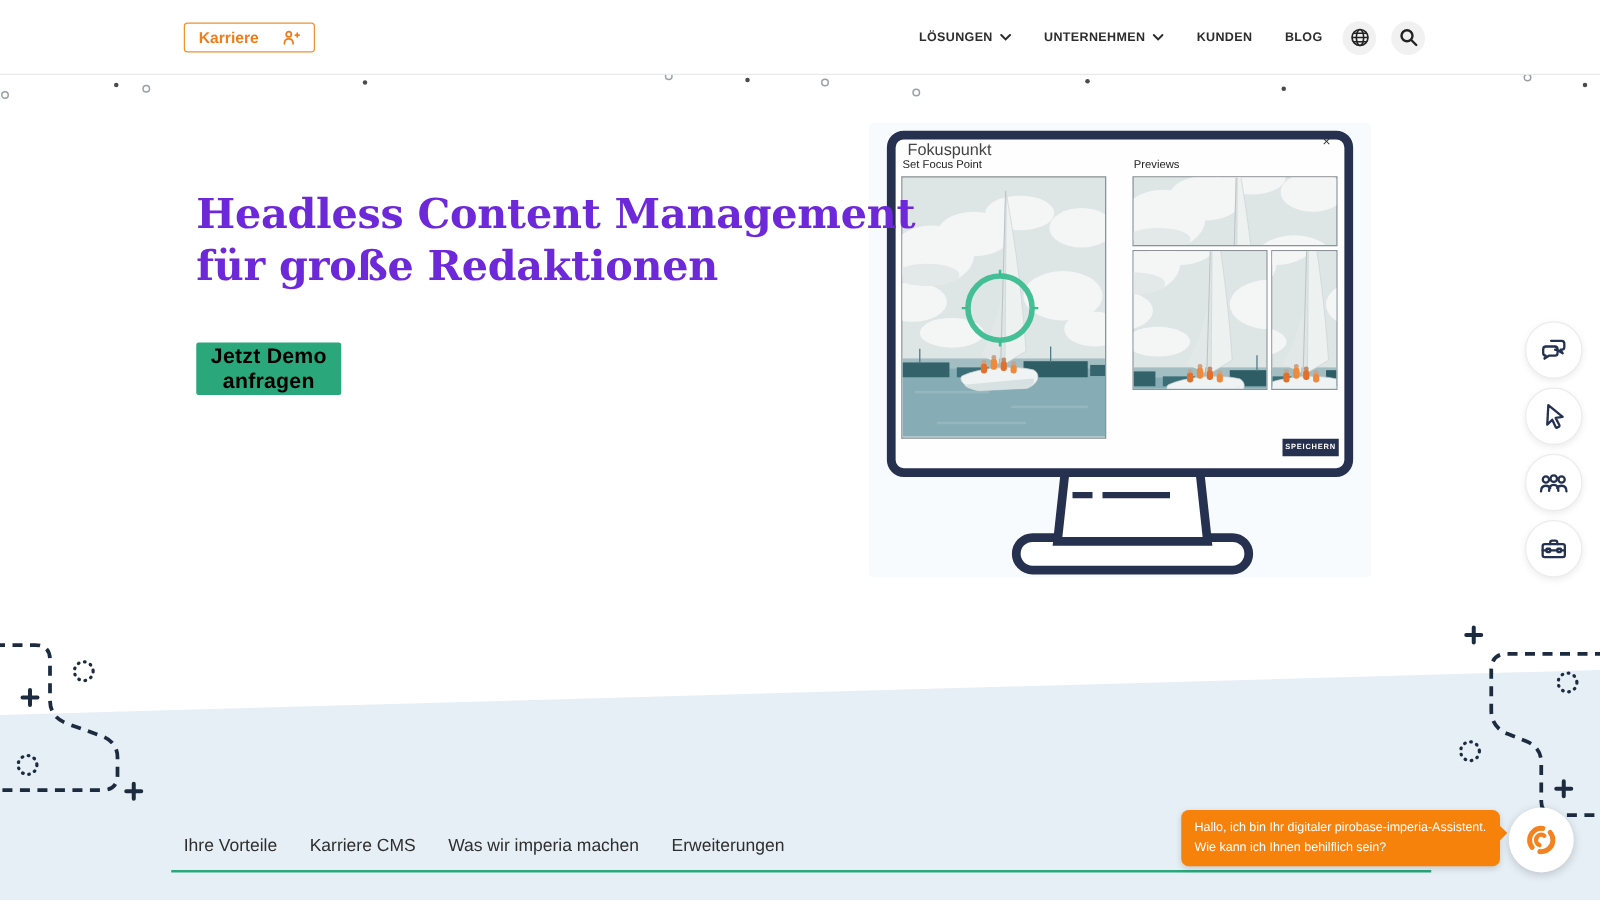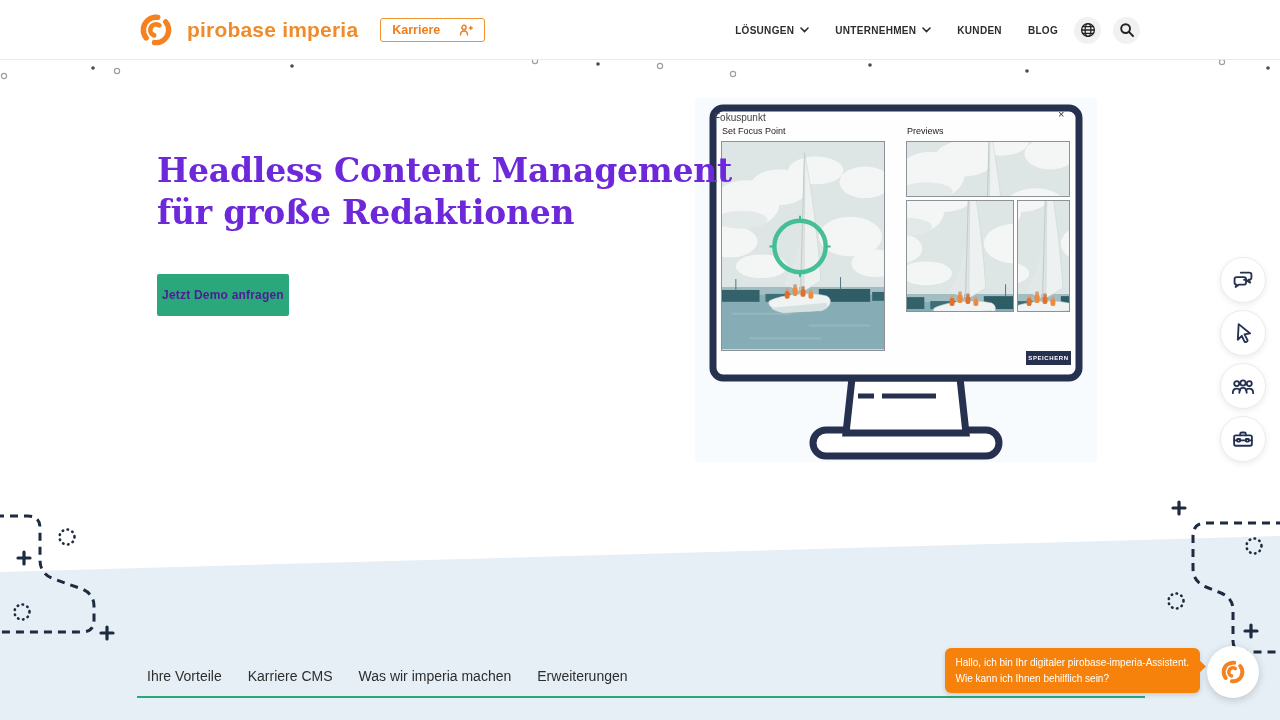--- a/index.html
+++ b/index.html
@@ -23,30 +23,30 @@
   .nav-item { display:flex; align-items:center; gap:6px; font-size:10px; font-weight:700;
     color:#2d2d2d; letter-spacing:.3px; cursor:pointer; }
   .icon-circle { width:27px; height:27px; border-radius:50%; background:#f1f1f1;
     display:flex; align-items:center; justify-content:center; cursor:pointer; }
   .nav .icon-circle { margin-left:-10px; }
   .nav .icon-circle + .icon-circle { margin-left:-14px; }
   
   .hero-title { position:absolute; left:157px; top:150px; z-index:4;
     font-family:"DejaVu Serif", serif; font-weight:700; font-size:33px; line-height:42px;
     color:#6d28d9; letter-spacing:-.2px; }
-  .cta-btn { position:absolute; left:157px; top:274px; width:132px; height:42px; z-index:4;
-    background:#2aa87c; color:#4c1d95; font-size:12px; font-weight:700; border:none;
+  .cta-btn { position:absolute; left:157px; top:274px; width:116px; height:42px; z-index:4;
+    background:#2aa87c; color:#000000; font-size:17px; font-weight:700; border:none;
     border-radius:2px; display:flex; align-items:center; justify-content:center; cursor:pointer;
     font-family:"Liberation Sans", sans-serif; letter-spacing:.2px; }
   
   .monitor-panel { position:absolute; left:695px; top:98px; width:402px; height:364px;
     background:#f8fbfd; border-radius:4px; z-index:1; }
   .monitor { position:absolute; left:690px; top:95px; width:410px; height:370px; z-index:3; }
   .monitor svg.chrome { position:absolute; left:0; top:0; width:410px; height:370px; }
-  .dlg-title { position:absolute; left:24px; top:17px; font-size:10px; color:#444; }
+  .dlg-title { position:absolute; left:36px; top:17px; font-size:13px; color:#444; }
   .dlg-close { position:absolute; left:368px; top:14px; font-size:11px; color:#333; cursor:pointer; line-height:11px; }
   .dlg-label { position:absolute; font-size:9px; color:#222; font-weight:400; }
   .lbl-focus { left:32px; top:31px; }
   .lbl-prev  { left:217px; top:31px; }
   .shot { position:absolute; border:1px solid #8d9296; background:#dee5e5; }
   .shot svg { display:block; width:100%; height:100%; }
   .img-main { left:31px; top:46px; width:164px; height:210px; }
   .img-top  { left:216px; top:46px; width:164px; height:56px; }
   .img-bl   { left:216px; top:105px; width:108px; height:112px; }
   .img-br   { left:327px; top:105px; width:53px;  height:112px; }
@@ -178,26 +178,20 @@
       <circle cx="67" cy="537" r="7.5"></circle>
       <circle cx="22" cy="612" r="7.5"></circle>
       <circle cx="1254" cy="546" r="7.5"></circle>
       <circle cx="1176" cy="601" r="7.5"></circle>
     </g>
   </svg>
 
   <header class="header">
     <div class="header-inner">
       <div class="brand-group">
-        <a style="display:flex;align-items:center;gap:12px;text-decoration:none;">
-          <svg class="logo-mark" viewBox="0 0 24 24">
-              <use href="#logo-glyph"></use>
-            </svg>
-          <span class="brand-text">pirobase imperia</span>
-        </a>
         <button class="karriere-btn">
           <span>Karriere</span>
           <svg width="14" height="12" viewBox="0 0 14 12" fill="none" stroke="#ef7d1a" stroke-width="1.4" stroke-linecap="round">
             <circle cx="5" cy="3.4" r="2.1"></circle>
             <path d="M1.5 11 Q1.5 7 5 7 Q8.5 7 8.5 11"></path>
             <path d="M10.3 4 H13.3 M11.8 2.5 V5.5"></path>
           </svg>
         </button>
       </div>
       <nav class="nav">

